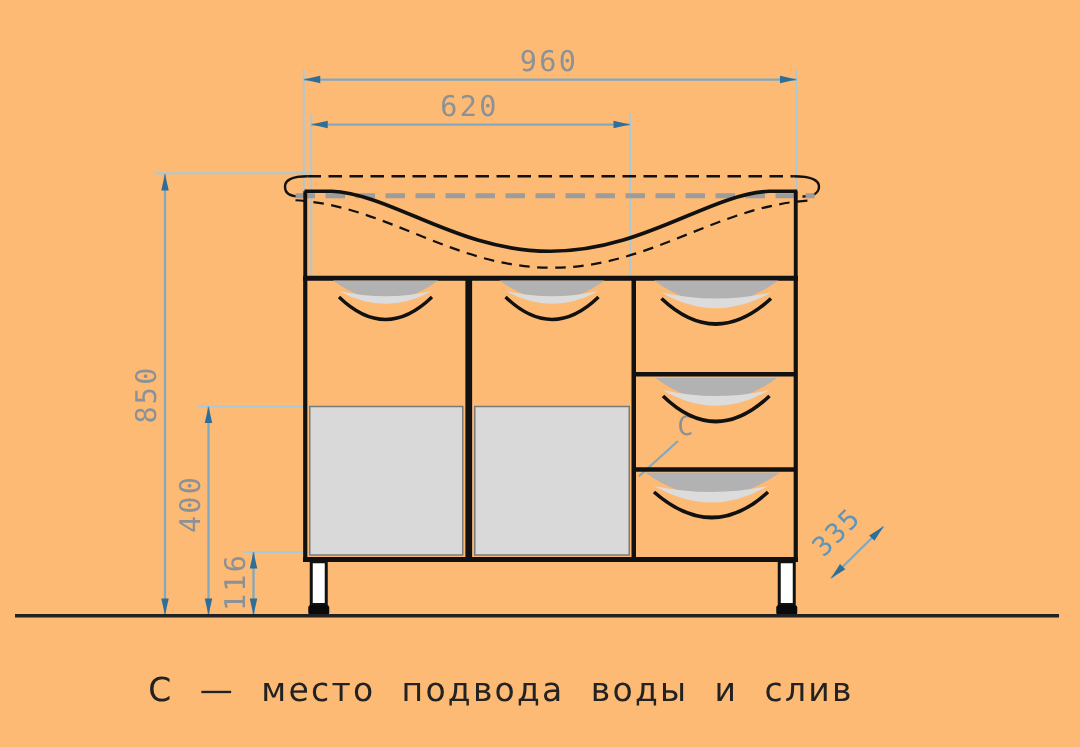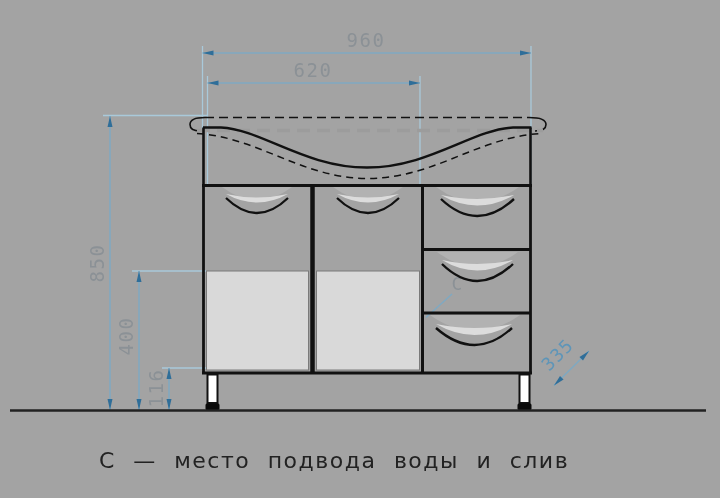--- a/index.html
+++ b/index.html
@@ -1,16 +1,16 @@
 <!DOCTYPE html>
 <html><head>
 <meta charset="utf-8">
 <style>
   html,body{margin:0;padding:0;background:#ffffff;}
-  .page{position:relative;width:720px;height:498px;background:#a3a3a3;overflow:hidden;
+  .page{position:relative;width:720px;height:498px;background:#fdba74;overflow:hidden;
         font-family:"DejaVu Sans",sans-serif;}
   svg{position:absolute;left:0;top:0;}
   .dimtxt{font-family:"DejaVu Sans Mono",monospace;font-size:19px;fill:#8b9196;letter-spacing:1.5px;}
   .dimtxt-blue{font-family:"DejaVu Sans Mono",monospace;font-size:18px;fill:#5e95b8;letter-spacing:1.5px;}
   .ctxt{font-family:"DejaVu Sans Mono",monospace;font-size:18px;fill:#8b9196;}
   .caption{position:absolute;left:0;top:448px;width:668px;text-align:center;
            font-size:22px;color:#222;letter-spacing:1.5px;word-spacing:9px;}
 </style>
 </head>
 <body>

